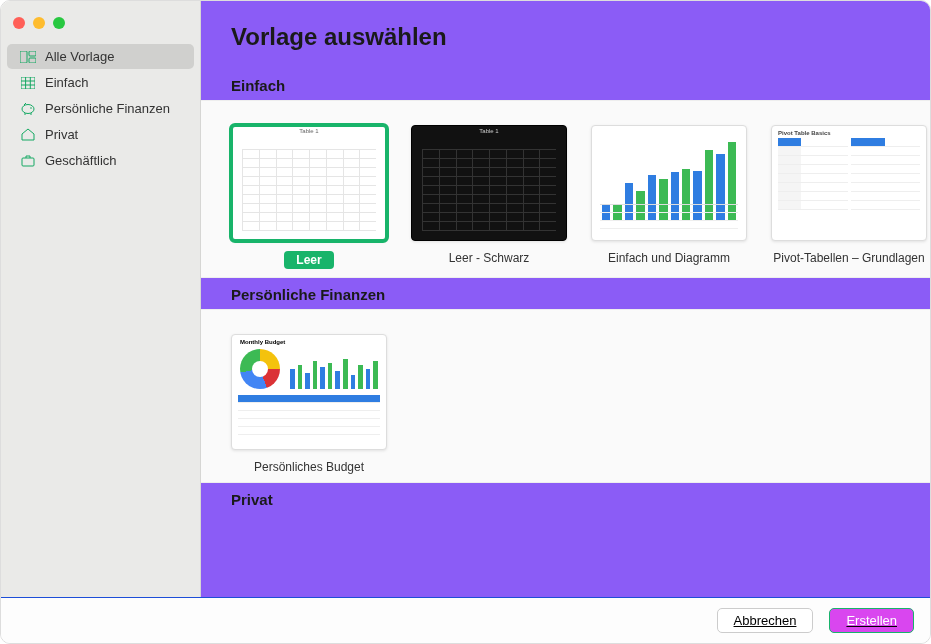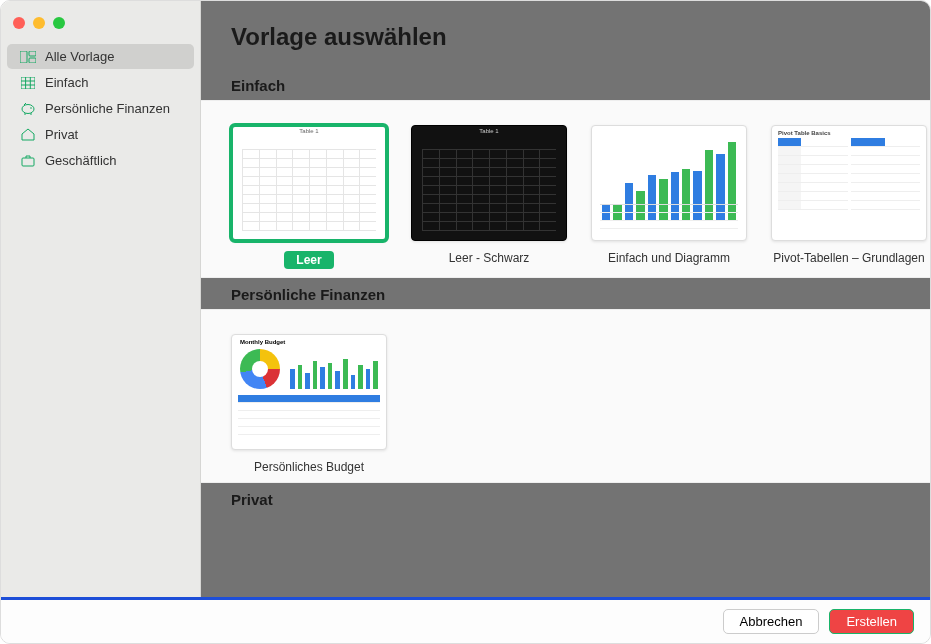--- a/index.html
+++ b/index.html
@@ -8,32 +8,32 @@
 .body-row { display: flex; flex: 1; min-height: 0; }
 .sidebar { width: 200px; background: #eaeae8; padding-top: 6px; border-right: 1px solid #d6d6d4; }
 .traffic { display: flex; gap: 8px; padding: 10px 12px 14px; }
 .tl { width: 12px; height: 12px; border-radius: 50%; }
 .tl.red { background: #ff5f57; }
 .tl.yellow { background: #febc2e; }
 .tl.green { background: #28c840; }
 .side-item { display: flex; align-items: center; gap: 8px; padding: 5px 12px; margin: 1px 6px; font-size: 13px; color: #333; border-radius: 5px; cursor: default; }
 .side-item.selected { background: #d0d0ce; }
 .side-icon { width: 18px; height: 14px; display: flex; align-items: center; justify-content: center; color: #14a862; }
-.main { flex: 1; overflow-y: auto; background: #737373; position: relative; }
+.main { flex: 1; overflow-y: auto; background: #8b5cf6; position: relative; }
 .main-title { font-size: 24px; font-weight: 700; padding: 22px 30px 18px; color: #1a1a1a; }
 .section-header { font-size: 15px; font-weight: 700; padding: 8px 30px 6px; color: #1a1a1a; }
 .section-body { border-top: 1px solid #eee; border-bottom: 1px solid #eee; background: #fafafa; padding: 24px 30px 8px; display: flex; gap: 24px; overflow-x: hidden; }
 .tpl { width: 156px; flex: 0 0 156px; display: flex; flex-direction: column; align-items: center; }
 .thumb { width: 156px; height: 116px; background: #fff; border: 1px solid #ddd; border-radius: 4px; box-shadow: 0 1px 3px rgba(0,0,0,0.1); overflow: hidden; position: relative; }
 .thumb.selected { outline: 4px solid #18b46a; outline-offset: -2px; }
 .tpl-label { font-size: 12px; color: #333; margin-top: 10px; text-align: center; white-space: nowrap; overflow: hidden; text-overflow: ellipsis; max-width: 156px; }
 .tpl-label.badge { background: #18b46a; color: #fff; padding: 2px 12px; border-radius: 4px; font-weight: 600; }
-.footer { height: 46px; border-top: 3px solid #1d4ed8; display: flex; align-items: center; justify-content: flex-end; gap: 10px; padding: 0 16px; background: #fdfdfd; }
+.footer { height: 46px; border-top: 1px solid #1d4ed8; display: flex; align-items: center; justify-content: flex-end; gap: 16px; padding: 0 16px; background: #fdfdfd; text-decoration: underline; }
 .btn { font-size: 13px; padding: 4px 16px; border-radius: 5px; border: 1px solid #ccc; background: #fff; cursor: default; }
-.btn.primary { background: #ef4444; color: #fff; border-color: #18b46a; font-weight: 500; }
+.btn.primary { background: #d946ef; color: #fff; border-color: #18b46a; font-weight: 500; }
 
 
 .mini-grid { position: absolute; top: 14px; left: 10px; right: 10px; bottom: 10px; }
 .mini-grid .hline { position: absolute; left: 0; right: 0; height: 1px; background: #e5e5e5; }
 .mini-grid .vline { position: absolute; top: 10px; bottom: 0; width: 1px; background: #e5e5e5; }
 .mini-title { position: absolute; top: 2px; left: 0; right: 0; text-align: center; font-size: 6px; color: #666; }
 .thumb.dark { background: #111; border-color: #000; }
 .thumb.dark .hline, .thumb.dark .vline { background: #333; }
 .thumb.dark .mini-title { color: #ccc; }
 .mini-bars { position: absolute; inset: 12px 10px 20px 10px; display: flex; align-items: flex-end; gap: 3px; }

